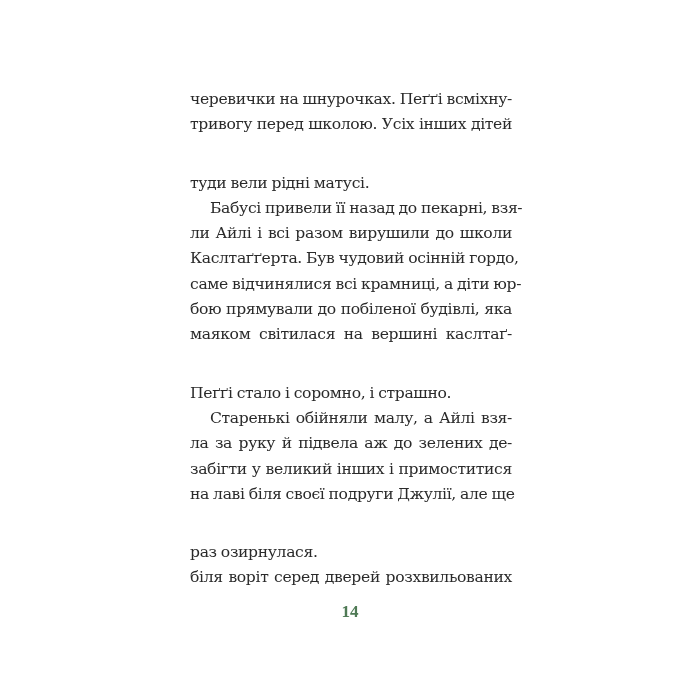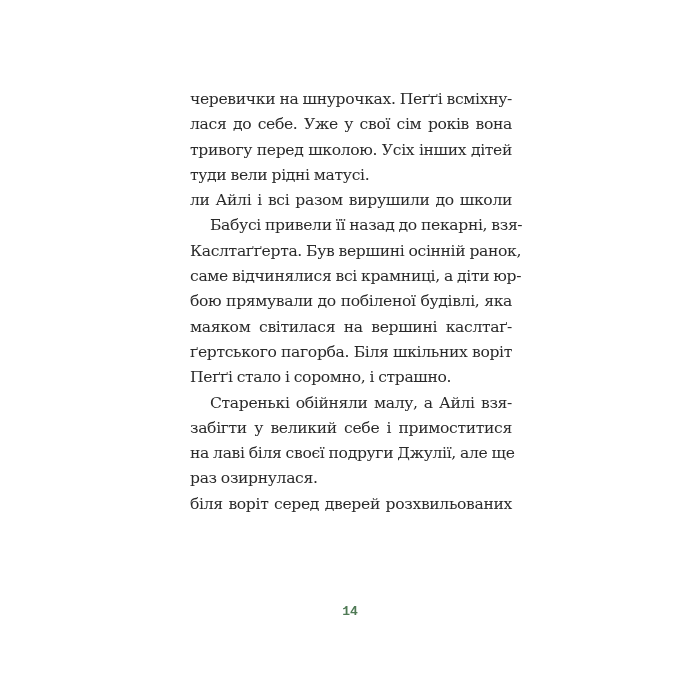--- a/index.html
+++ b/index.html
@@ -32,63 +32,63 @@
       height: 25.3px;
       line-height: 25.3px;
       white-space: nowrap;
       text-align: justify;
       text-align-last: justify;
       letter-spacing: -0.35px;
       word-spacing: -0.5px;
     }
     .line.last {
       text-align-last: left;
+      margin-top: 33px;
     }
     .line.indent {
       padding-left: 20px;
     }
     .page-number {
       position: absolute;
       left: 330px;
       top: 600px;
       width: 40px;
       text-align: center;
-      font-family: Liberation Mono, monospace;
+      font-family: Liberation Serif, serif;
       font-weight: bold;
-      font-size: 13px;
+      font-size: 17px;
       line-height: 24px;
     }
   </style>
 </head>
 <body>
 
 <div class="page" style="background: rgb(255, 255, 255);">
   <div class="text-block" style="color: rgb(42, 42, 42);">
 
     <div class="paragraph">
       <div class="line">черевички на шнурочках. Пеґґі всміхну-</div>
-      <div class="line">лася до себе. Уже у свої сім років вона</div>
       <div class="line">тривогу перед школою. Усіх інших дітей</div>
       <div class="line last">туди вели рідні матусі.</div>
     </div>
 
     <div class="paragraph">
+      <div class="line indent">Бабусі привели її назад до пекарні, взя-</div>
       <div class="line">ли Айлі і всі разом вирушили до школи</div>
-      <div class="line indent">Бабусі привели її назад до пекарні, взя-</div>
-      <div class="line">Каслтаґґерта. Був вершині осінній ранок,</div>
+      <div class="line">Каслтаґґерта. Був чудовий осінній гордо,</div>
       <div class="line">саме відчинялися всі крамниці, а діти юр-</div>
       <div class="line">бою прямували до побіленої будівлі, яка</div>
       <div class="line">маяком світилася на вершині каслтаґ-</div>
-      <div class="line">ґертського пагорба. Біля шкільних воріт</div>
       <div class="line last">Пеґґі стало і соромно, і страшно.</div>
     </div>
 
     <div class="paragraph">
       <div class="line indent">Старенькі обійняли малу, а Айлі взя-</div>
-      <div class="line">забігти у великий себе і примоститися</div>
+      <div class="line">ла за руку й підвела аж до зелених де-</div>
+      <div class="line">забігти у великий інших і примоститися</div>
       <div class="line">на лаві біля своєї подруги Джулії, але ще</div>
       <div class="line last">раз озирнулася.</div>
     </div>
 
     <div class="paragraph">
       <div class="line">біля воріт серед дверей розхвильованих</div>
     </div>
   </div>
 
   <div class="page-number" style="color: rgb(79, 122, 85);">14</div>

